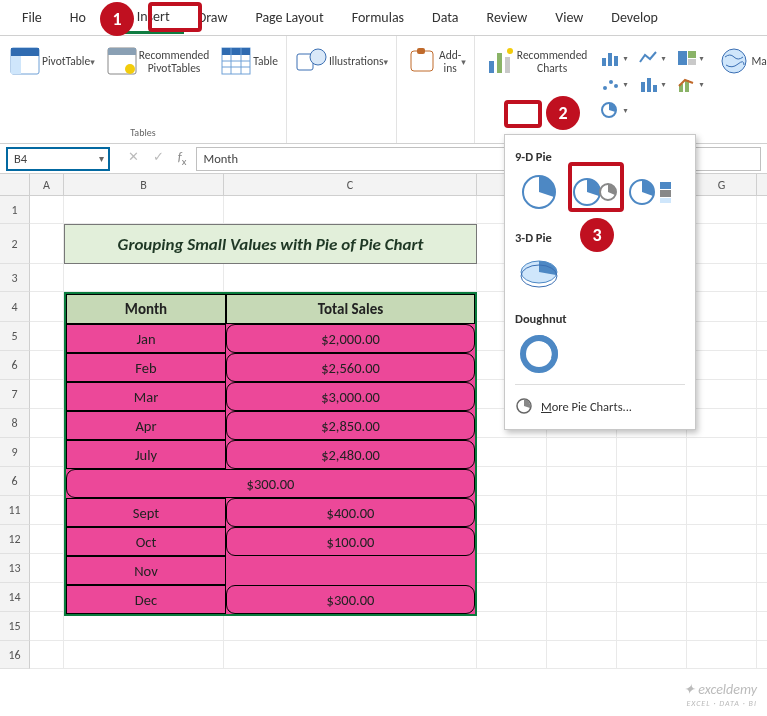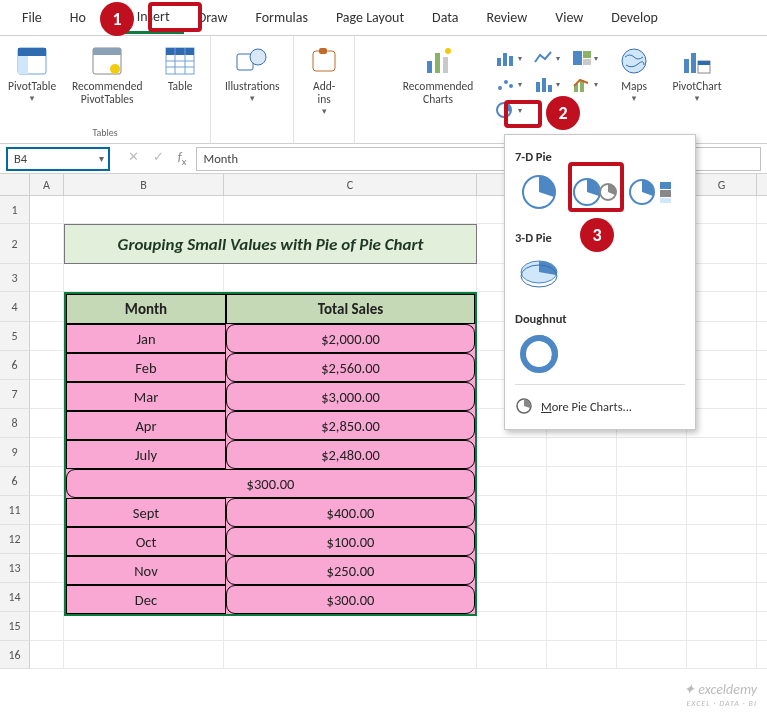--- a/index.html
+++ b/index.html
@@ -51,21 +51,21 @@
     border-right: 1px solid #e3e3e3;
     position: relative;
   }
   .ribbon-group-buttons {
     display: flex;
     align-items: flex-start;
     gap: 6px;
   }
   .rbtn {
     display: flex;
-    flex-direction: column;
+    flex-direction: row;
     align-items: center;
     justify-content: flex-start;
     padding: 4px 2px;
     min-width: 48px;
     cursor: pointer;
     font-size: 11.5px;
     line-height: 1.15;
     text-align: center;
     color: #444;
     border-radius: 3px;
@@ -216,21 +216,21 @@
   }
   .dt-h {
     display: flex; align-items: center; justify-content: center;
     font-weight: bold; font-size: 15px; color: #222;
     border: 1px solid #000;
   }
   .dt-h.l { width: 160px; border-right: 1px solid #000; }
   .dt-h.r { flex: 1; }
   .dt-row {
     display: flex; height: 29px;
-    background: #f9a8d4;
+    background: #ec4899;
   }
   .dt-c {
     display: flex; align-items: center; justify-content: center;
     border: 1px solid #000;
     font-size: 14.5px;
     color: #222;
   }
   .dt-c.l { width: 160px; }
   .dt-c.r { flex: 1; border-radius: 9px; }
 
@@ -298,22 +298,22 @@
 </head>
 <body>
 
 <div class="tab-bar">
   <div class="tab">File</div>
   <div class="tab">
     <span>Ho</span>&nbsp;&nbsp;&nbsp;&nbsp;&nbsp;<span>e</span>
   </div>
   <div class="tab active">Insert</div>
   <div class="tab">Draw</div>
+  <div class="tab">Page Layout</div>
   <div class="tab">Formulas</div>
-  <div class="tab">Page Layout</div>
   <div class="tab">Data</div>
   <div class="tab">Review</div>
   <div class="tab">View</div>
   <div class="tab">Develop</div>
 </div>
 
 <div class="ribbon">
 
   <div class="ribbon-group">
     <div class="ribbon-group-buttons">
@@ -714,35 +714,34 @@
             <div class="dt-row">
               <div class="dt-c l">Sept</div>
               <div class="dt-c r">$400.00</div>
             </div>
             <div class="dt-row">
               <div class="dt-c l">Oct</div>
               <div class="dt-c r">$100.00</div>
             </div>
             <div class="dt-row">
               <div class="dt-c l">Nov</div>
-              <div class="dt-c r">$250.00</div>
             </div>
             <div class="dt-row">
               <div class="dt-c l">Dec</div>
               <div class="dt-c r">$300.00</div>
             </div>
           </div>
       </div>
 
     </div>
   </div>
 </div>
 
 <div class="pie-popup">
-  <div class="pp-sec-title">7-D Pie</div>
+  <div class="pp-sec-title">9-D Pie</div>
   <div class="pp-row">
     <div class="pp-opt">
       <svg width="40" height="40">
           <circle cx="20" cy="20" r="16" fill="#fff" stroke="#4d88c4" stroke-width="2"></circle>
           <path d="M20 20 L20 4 A16 16 0 0 1 35 25 Z" fill="#4d88c4"></path>
         </svg>
     </div>
     <div class="pp-opt">
       <svg width="46" height="40">
           <circle cx="15" cy="20" r="13" fill="#fff" stroke="#4d88c4" stroke-width="2"></circle>

